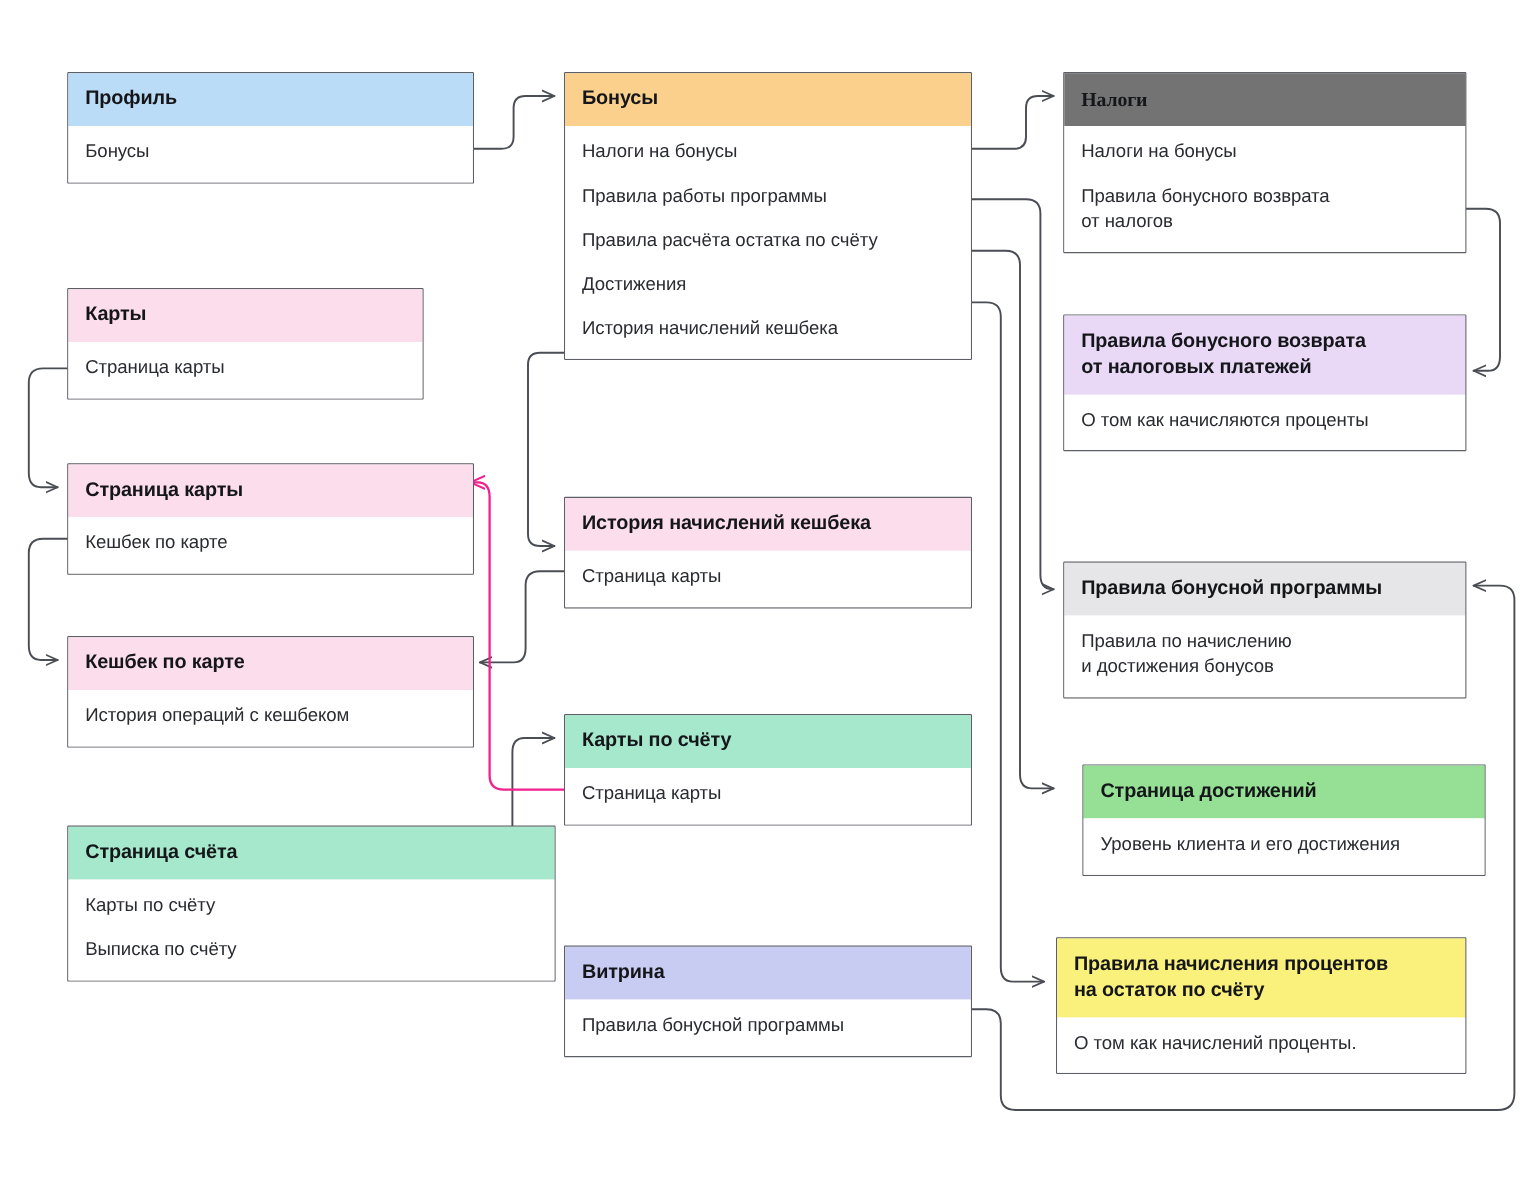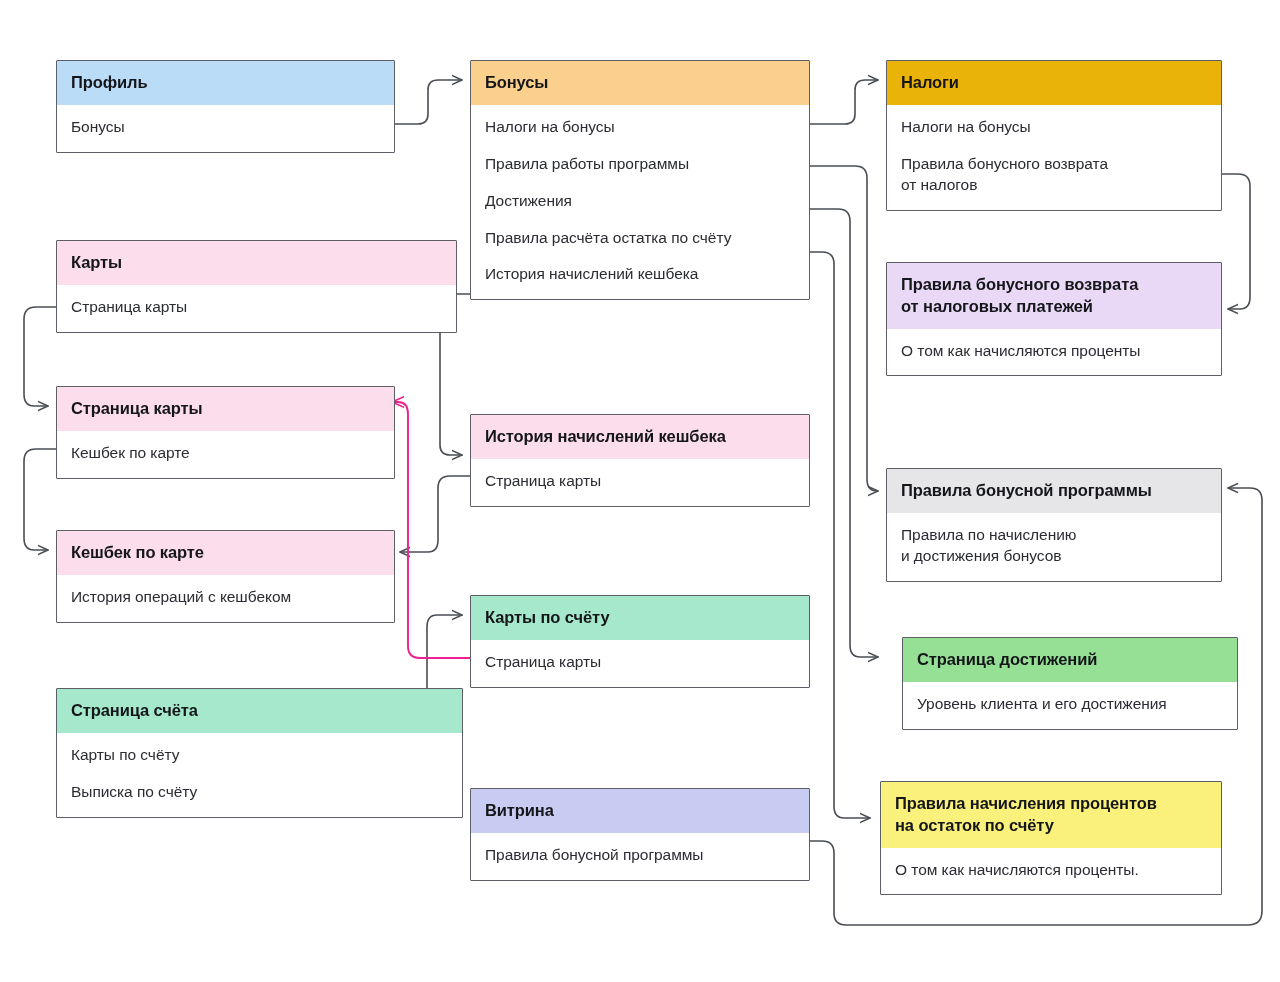--- a/index.html
+++ b/index.html
@@ -110,36 +110,36 @@
     <div class="node-body">
       <div class="node-row">Бонусы</div>
     </div>
   </div>
 
   <div class="node" style="left:470px; top:60px; width:340px;">
     <div class="node-header" style="background:#FAD08C;">Бонусы</div>
     <div class="node-body">
       <div class="node-row">Налоги на бонусы</div>
       <div class="node-row">Правила работы программы</div>
+      <div class="node-row">Правила расчёта остатка по счёту</div>
       <div class="node-row">Достижения</div>
-      <div class="node-row">Правила расчёта остатка по счёту</div>
       <div class="node-row">История начислений кешбека</div>
     </div>
   </div>
 
   <div class="node" style="left:886px; top:60px; width:336px;">
-    <div class="node-header" style="background:#eab308;">Налоги</div>
+    <div class="node-header" style="background:#737373;font-family:Liberation Serif, serif;">Налоги</div>
     <div class="node-body">
       <div class="node-row">Налоги на бонусы</div>
       <div class="node-row">Правила бонусного возврата
 от налогов</div>
     </div>
   </div>
 
-  <div class="node" style="left:56px; top:240px; width:401px;">
+  <div class="node" style="left:56px; top:240px; width:297px;">
     <div class="node-header" style="background:#FBDDEB;">Карты</div>
     <div class="node-body">
       <div class="node-row">Страница карты</div>
     </div>
   </div>
 
   <div class="node" style="left:886px; top:262px; width:336px;">
     <div class="node-header" style="background:#E9D9F7; white-space:pre-line;">Правила бонусного возврата
 от налоговых платежей</div>
     <div class="node-body">
@@ -202,17 +202,17 @@
     <div class="node-header" style="background:#C9CCF2;">Витрина</div>
     <div class="node-body">
       <div class="node-row">Правила бонусной программы</div>
     </div>
   </div>
 
   <div class="node" style="left:880px; top:781px; width:342px;">
     <div class="node-header" style="background:#FAF07C; white-space:pre-line;">Правила начисления процентов
 на остаток по счёту</div>
     <div class="node-body">
-      <div class="node-row">О том как начисляются проценты.</div>
+      <div class="node-row">О том как начислений проценты.</div>
     </div>
   </div>
 
 </div>
 
 </body></html>

